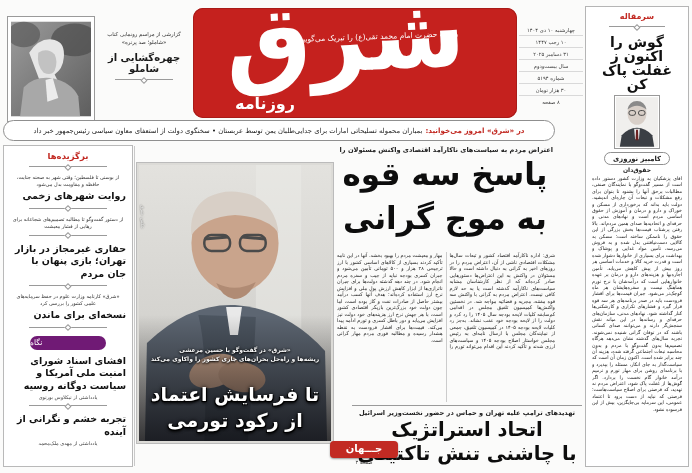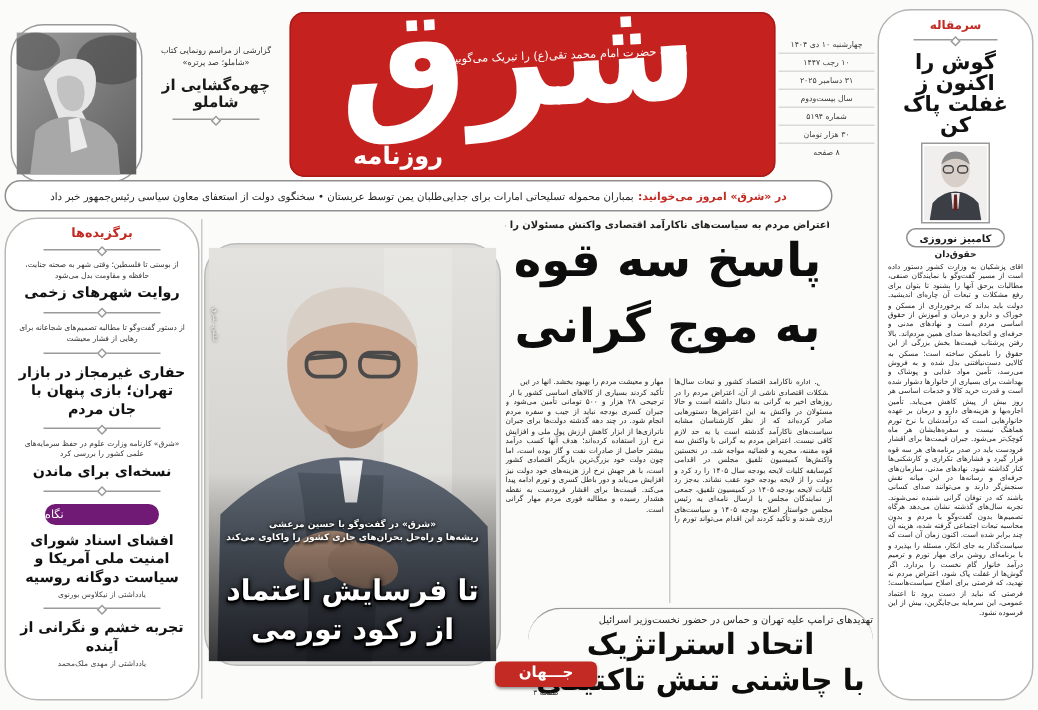--- a/index.html
+++ b/index.html
@@ -1,18 +1,18 @@
 <!DOCTYPE html>
 <html lang="fa"><head>
 <meta charset="utf-8">
 <style>
   * { margin:0; padding:0; box-sizing:border-box; }
   html,body { width:692px; height:473px; }
   body { font-family:"DejaVu Sans", sans-serif; background:#fbfbfa; position:relative; overflow:hidden; direction:rtl; color:#1a1a1a; }
-  .abs { position:absolute;border-radius:22px; }
+  .abs { position:absolute; }
   .c { text-align:center; }
 
   
   .masthead { left:193px; top:8px; width:324px; height:110px; background:#c5211e; border-radius:10px; overflow:hidden; box-shadow:0 0 0 1px #a91b18 inset; }
   .masthead-title { position:absolute; right:10px; top:-26px; width:100%; font-size:96px; font-weight:bold; color:#fff; transform:rotate(-3deg); letter-spacing:-4px; text-align:center; }
   .masthead-sub { position:absolute; top:24px; right:34px; width:210px; font-size:7.5px; color:#fff; text-align:center; transform:rotate(-2deg); }
   .masthead-type { position:absolute; bottom:5px; left:42px; font-size:16px; font-weight:bold; color:#fff; }
 
   
   .dateline { left:519px; top:24px; width:64px; }
@@ -33,40 +33,40 @@
 
   
   .orn { position:relative; height:7px; margin:2px 12px; }
   .orn::before { content:""; position:absolute; left:8%; right:8%; top:3px; border-top:1px solid #9a9a9a; }
   .orn::after { content:""; position:absolute; left:50%; top:1.5px; width:3px; height:3px; background:#fff; border:1px solid #9a9a9a; transform:translateX(-50%) rotate(45deg); }
 
   
   .rail { left:3px; top:145px; width:130px; height:322px; border:1px solid #b9b9b9; background:#fff; padding:5px 6px; display:flex; flex-direction:column; }
   .rail-title { font-size:8.5px; font-weight:bold; color:#c22a23; text-align:center; letter-spacing:1px; }
   .rail .kicker { font-size:5px; color:#333; text-align:center; line-height:7px; margin-top:2px; }
-  .rail .hl { font-size:9.5px; font-weight:bold; text-align:center; line-height:12.5px; margin-top:2px; color:#111; }
+  .rail .hl { font-size:9.5px; font-weight:bold; text-align:right; line-height:12.5px; margin-top:2px; color:#111; }
   .rail .sub { font-size:5px; color:#444; text-align:center; margin-top:2px; }
   .look-pill { background:#701a75; color:#fff; font-size:7.5px; font-weight:normal; text-align:left; border-radius:8px; width:76px; margin:3px auto; padding:2px 0 3px; }
 
   
   .lead-kicker { left:337px; top:146px; width:216px; font-size:6.6px; font-weight:bold; color:#222; text-align:center; white-space:nowrap; overflow:hidden; }
   .lead-head { left:335px; top:152px; width:220px; font-size:31px; font-weight:bold; color:#0d0d0d; text-align:center; line-height:44px; }
   .lead-body { left:337px; top:252px; width:218px; height:150px; font-size:4.9px; line-height:6.5px; color:#222; column-count:2; column-gap:7px; column-rule:1px solid #ccc; text-align:justify; overflow:hidden; }
 
   
   .photo { left:136px; top:162px; width:198px; height:282px; border:1px solid #bbb; background:#dcdbd7; padding:2px; }
   .photo-inner { position:relative; width:100%; height:100%; overflow:hidden; }
   .photo-inner svg { position:absolute; inset:0; width:100%; height:100%; }
   .photo-caption { position:absolute; left:0; right:0; bottom:78px; font-size:6px; font-weight:bold; color:#fff; text-align:center; line-height:9px; text-shadow:0 0 3px #000,0 1px 2px #000; }
   .photo-head { position:absolute; left:0; right:0; bottom:8px; font-size:19px; font-weight:bold; color:#fff; text-align:center; line-height:26px; text-shadow:0 0 4px #000,1px 1px 0 #000,-1px 1px 0 #000,0 2px 3px #000; }
   .photo-credit { position:absolute; left:1px; top:40px; writing-mode:vertical-rl; font-size:4.5px; color:#eee; text-shadow:0 0 2px #000; opacity:.85; }
 
   
   .world { left:352px; top:405px; width:230px; border-top:1px solid #9a9a9a; padding-top:3px; }
-  .world-kicker { font-size:6.6px; font-weight:normal; color:#222; text-align:right; white-space:nowrap; overflow:hidden; }
+  .world-kicker { font-size:6.6px; font-weight:bold; color:#222; text-align:center; white-space:nowrap; overflow:hidden; }
   .world-head { font-size:19.5px; font-weight:bold; color:#0d0d0d; text-align:center; line-height:24px; margin-top:1px; }
   .world-tag { left:330px; top:441px; width:68px; height:17px; background:#c22a23; border-radius:4px; color:#fff; font-size:10px; font-weight:bold; text-align:center; line-height:16px; box-shadow:0 1px 2px rgba(0,0,0,.4); }
   .world-page { left:330px; top:459px; width:68px; font-size:5px; color:#333; text-align:center; }
 
   
   .edit { left:585px; top:6px; width:104px; height:461px; border:1px solid #b5b5b5; background:#fff; padding:5px 6px; display:flex; flex-direction:column; }
   .edit-sec { font-size:8px; font-weight:bold; color:#c22a23; text-align:center; letter-spacing:1px; }
   .edit-head { font-size:14px; font-weight:bold; text-align:center; line-height:14px; margin-top:3px; color:#111; }
   .edit-photo { width:46px; height:54px; margin:4px auto 2px; border:1px solid #999; padding:1px; background:#fff; }
   .edit-photo svg { width:100%; height:100%; display:block; }

